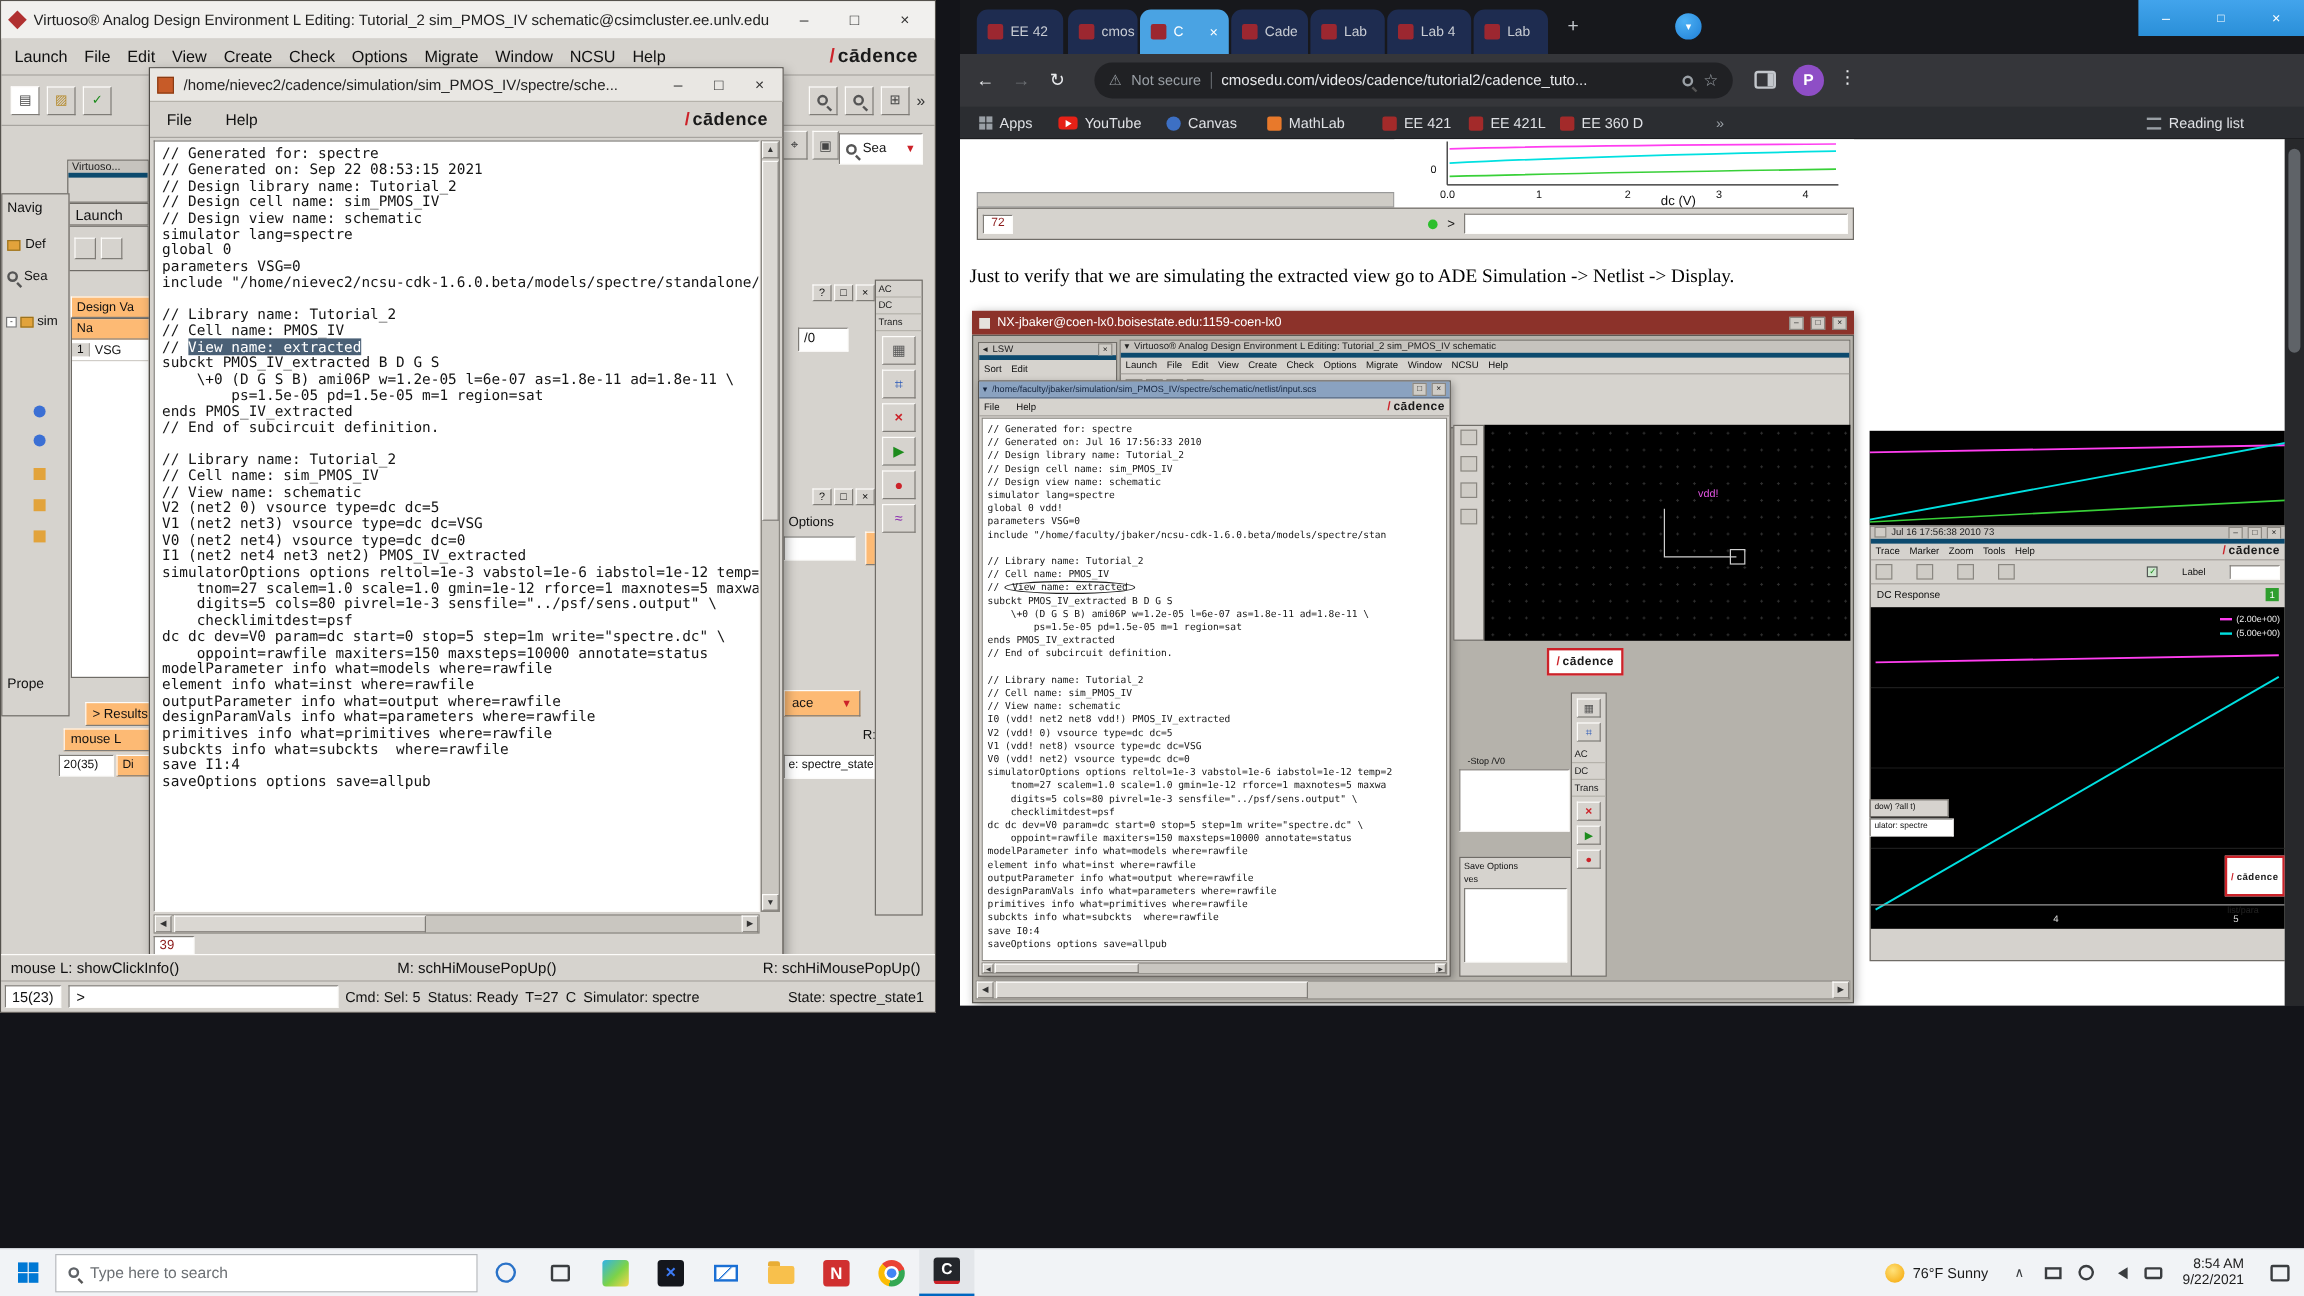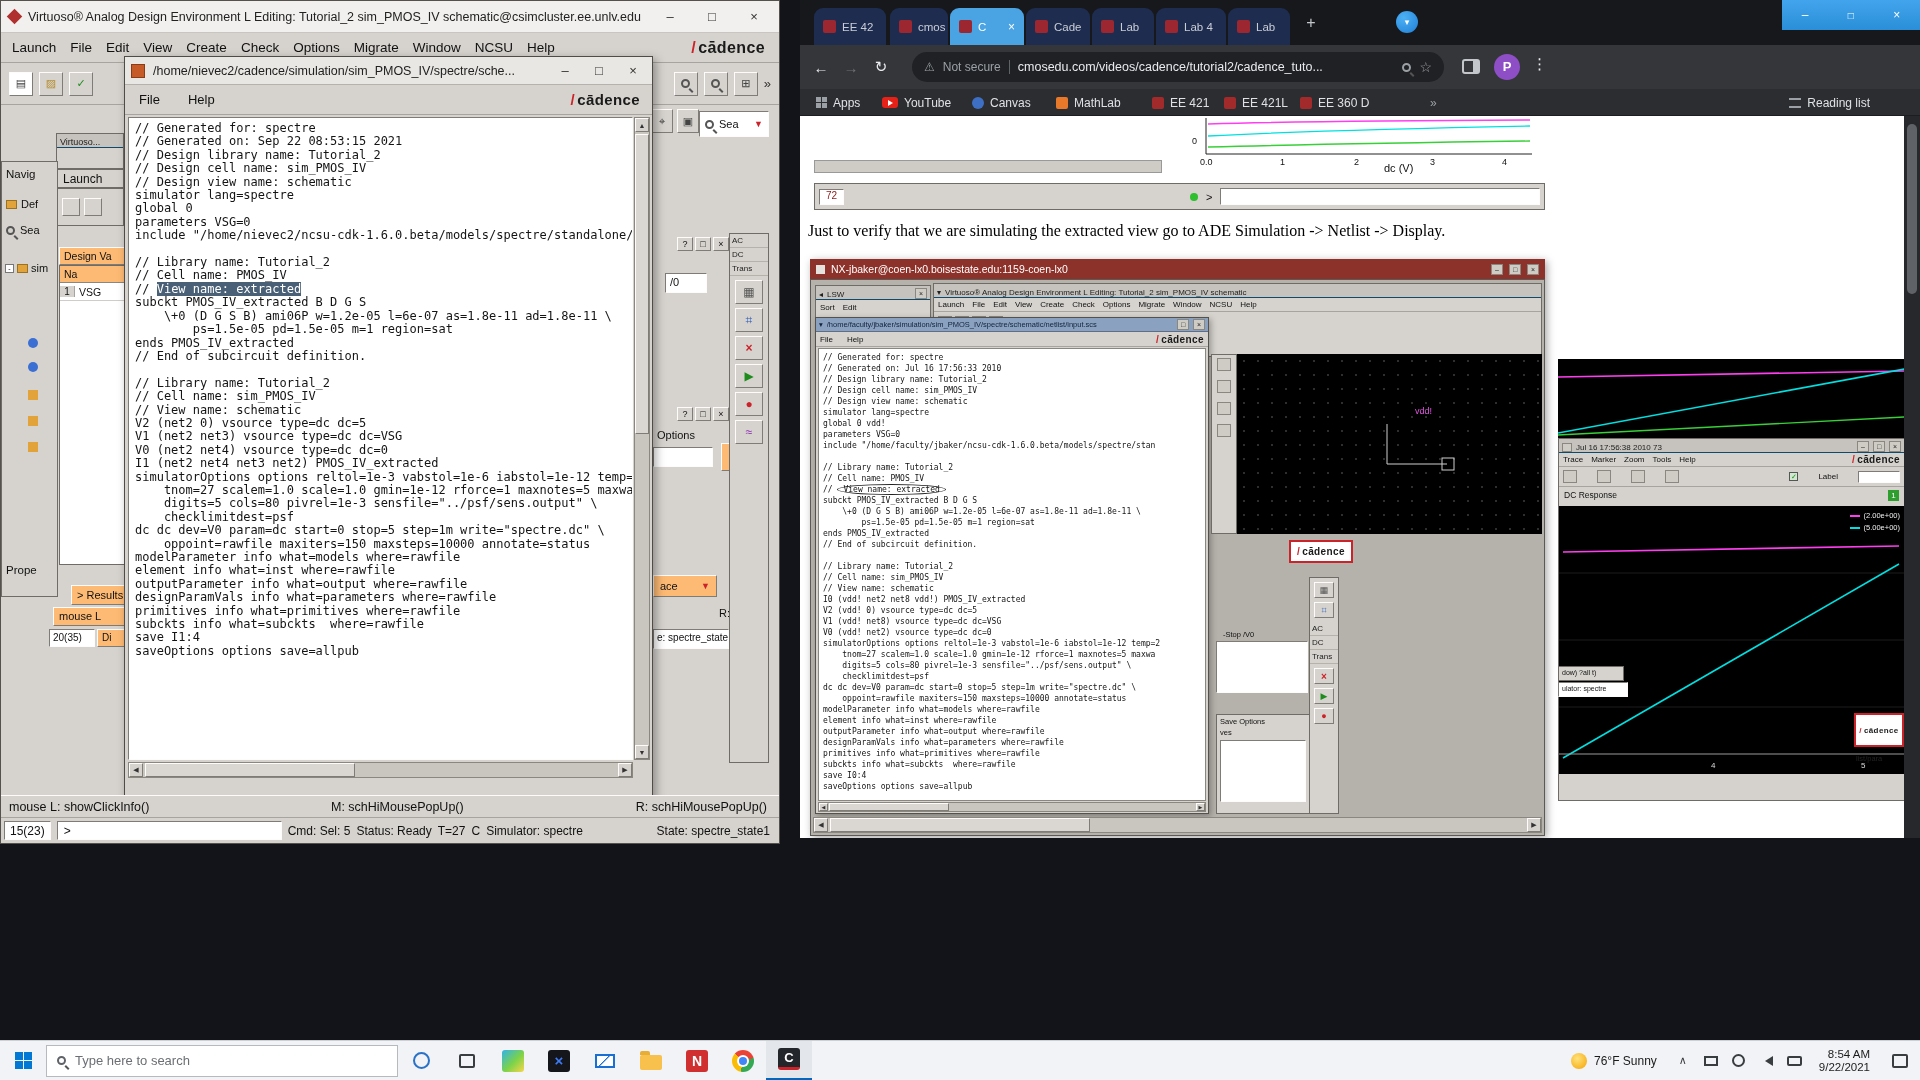--- a/index.html
+++ b/index.html
@@ -60,21 +60,21 @@
 .bk{position:absolute;top:4px;height:19px;display:flex;align-items:center;gap:6px;font-size:12px;color:#dfe1e5;white-space:nowrap}
 .content{position:absolute;left:0;top:116px;right:16px;bottom:0;background:#fff;overflow:hidden}
 .scrollrail{position:absolute;right:0;top:116px;width:16px;bottom:0;background:#27282b}
 .term-line{display:block;white-space:pre;font-family:"DejaVu Sans Mono",monospace;font-size:11px;line-height:13px;color:#222}
 
 
 #nx{position:absolute;left:10px;top:143px;width:735px;height:577px;box-shadow:2px 2px 8px rgba(0,0,0,.35)}
 .nx-title{height:20px;background:#8c322a;color:#fff;font-size:10.5px;display:flex;align-items:center;gap:6px;padding:0 6px}
 .nx-body{position:absolute;left:0;top:20px;right:0;bottom:0;background:#b5b2ab;overflow:hidden;border:1px solid #5d5a55}
 .minibtn{width:12px;height:11px;background:#cfccc6;border:1px solid #8a8781;font-size:7px;display:flex;align-items:center;justify-content:center;color:#222}
-.etitle{background:#c6c3be;border-bottom:1px solid #0c4a6e;display:flex;align-items:flex-end;gap:4px;padding:0 3px;font-size:8px;color:#222;height:14px;overflow:hidden;white-space:nowrap}
+.etitle{background:#c6c3be;border-bottom:4px solid #0c4a6e;display:flex;align-items:flex-start;gap:4px;padding:0 3px;font-size:8px;color:#222;height:14px;overflow:hidden;white-space:nowrap}
 .bluetitle{background:#8aa2c0;border-bottom:1px solid #5d6e86;display:flex;align-items:center;gap:4px;padding:0 3px;font-size:7.5px;color:#13233c;height:14px;overflow:hidden;white-space:nowrap}
 
 
 #wave{position:absolute;left:758px;top:322px;width:347px;height:363px;background:#d5d2cd;border:1px solid #6f6c67}
 
 
 #taskbar{position:absolute;left:0;top:1040px;width:1920px;height:40px;background:#f1f3f6;border-top:1px solid #cdd1d6;display:flex;align-items:center}
 .tb-btn{width:46px;height:40px;display:flex;align-items:center;justify-content:center}
 .win-logo{display:grid;grid-template-columns:8px 8px;grid-template-rows:8px 8px;gap:1px}
 .win-logo div{background:#0078d4}
@@ -296,20 +296,23 @@
       <span class="sb-btn" style="left:0;top:0;width:14px;height:14px">▲</span>
       <span class="sb-thumb" style="left:0;top:16px;width:14px;height:300px"></span>
       <span class="sb-btn" style="left:0;bottom:0;width:14px;height:14px">▼</span>
     </div>
 
     <div class="sb" style="left:3px;right:19px;bottom:22px;height:16px">
       <span class="sb-btn" style="left:0;top:0;width:14px;height:14px">◀</span>
       <span class="sb-thumb" style="left:16px;top:0;width:210px;height:14px"></span>
       <span class="sb-btn" style="right:0;top:0;width:14px;height:14px">▶</span>
     </div>
+    <div class="abs flex" style="left:3px;right:3px;bottom:2px;height:18px">
+      <span class="sunken" style="width:34px;height:18px;font-size:11px;color:#8b1a1a;padding:1px 4px"><span>39</span></span>
+    </div>
   </div>
 
   <div class="abs" style="left:0;right:0;bottom:26px;height:22px;background:#d6d3ce;border-top:1px solid #fdfcfa;font-size:12.5px;z-index:8">
     <span class="abs" style="left:8px;top:4px">mouse L: showClickInfo()</span>
     <span class="abs" style="left:330px;top:4px">M: schHiMousePopUp()</span>
     <span class="abs" style="right:12px;top:4px">R: schHiMousePopUp()</span>
   </div>
   <div class="abs flex" style="left:0;right:0;bottom:0;height:26px;background:#d6d3ce;border-top:1px solid #a7a49f;font-size:12px;gap:6px;padding:0 3px;z-index:8">
     <span class="sunken" style="height:19px;padding:2px 5px">15(23)</span>
     <span class="sunken" style="height:19px;width:225px;padding:2px 6px"><span>&gt;</span></span>
@@ -434,21 +437,21 @@
         <path d="M46 31 Q160 28 368 25" fill="none" stroke-width="1.4" stroke="#38d038"></path>
       </svg>
       <span class="abs" style="left:30px;top:20px;font-size:9px">0</span>
       <span class="abs" style="left:38px;top:41px;font-size:9px">0.0</span>
       <span class="abs" style="left:118px;top:41px;font-size:9px">1</span>
       <span class="abs" style="left:192px;top:41px;font-size:9px">2</span>
       <span class="abs" style="left:268px;top:41px;font-size:9px">3</span>
       <span class="abs" style="left:340px;top:41px;font-size:9px">4</span>
       <span class="abs" style="left:222px;top:46px;font-size:11px">dc (V)</span>
     </div>
-    <div class="abs graywin flex" style="left:14px;top:67px;width:731px;height:27px;gap:8px;padding:0 4px">
+    <div class="abs graywin flex" style="left:14px;top:57px;width:731px;height:27px;gap:8px;padding:0 4px">
       <span class="sunken" style="width:26px;height:16px;font-size:10px;color:#8b1a1a;text-align:center"><span>72</span></span>
       <span style="flex:1"></span>
       <span style="width:8px;height:8px;border-radius:50%;background:#2dbf2d;margin-left:330px"></span>
       <span style="font-size:11px">&gt;</span>
       <span class="sunken" style="width:330px;height:17px"></span>
     </div>
 
     <p class="abs serif" style="left:8px;top:106px;width:860px;font-size:16px;color:#000">Just to verify that we are simulating the extracted view go to ADE Simulation -&gt; Netlist -&gt; Display.</p>
 
     <div id="nx">

